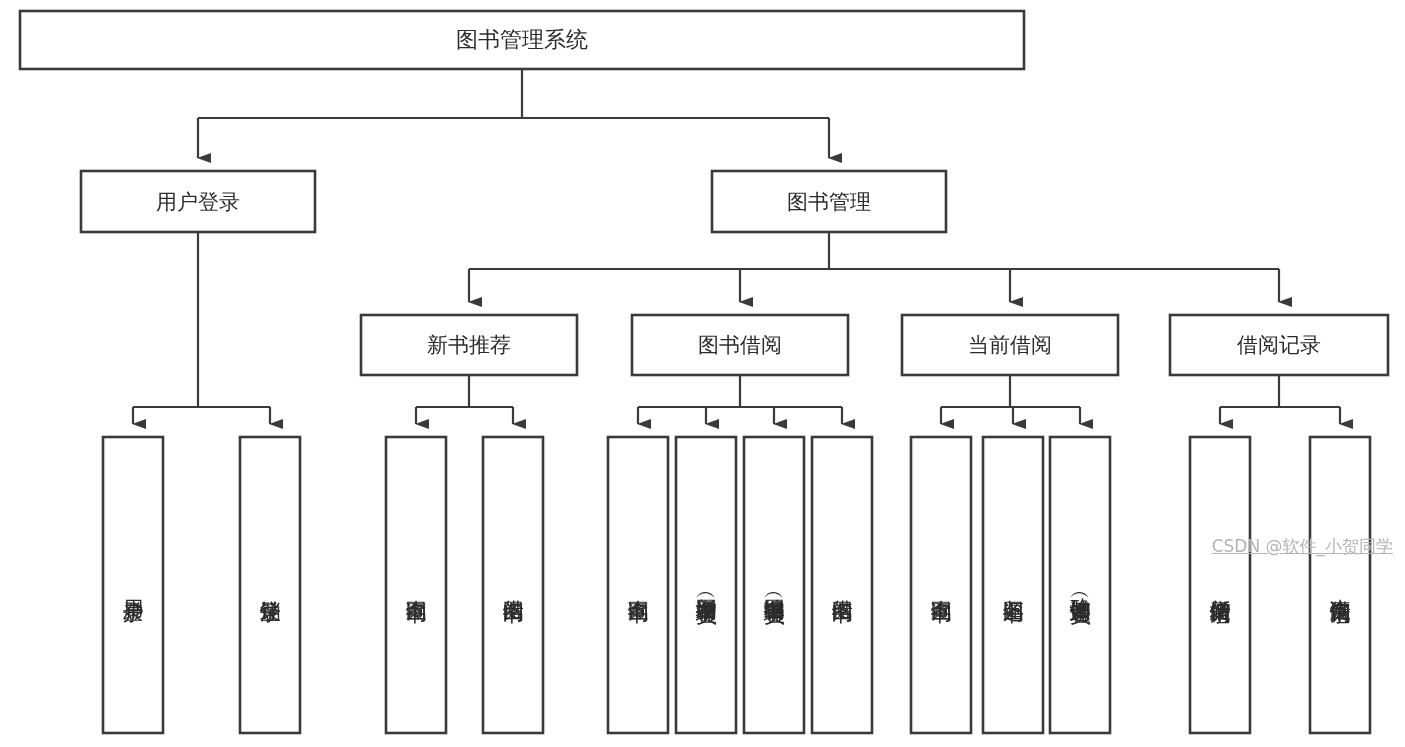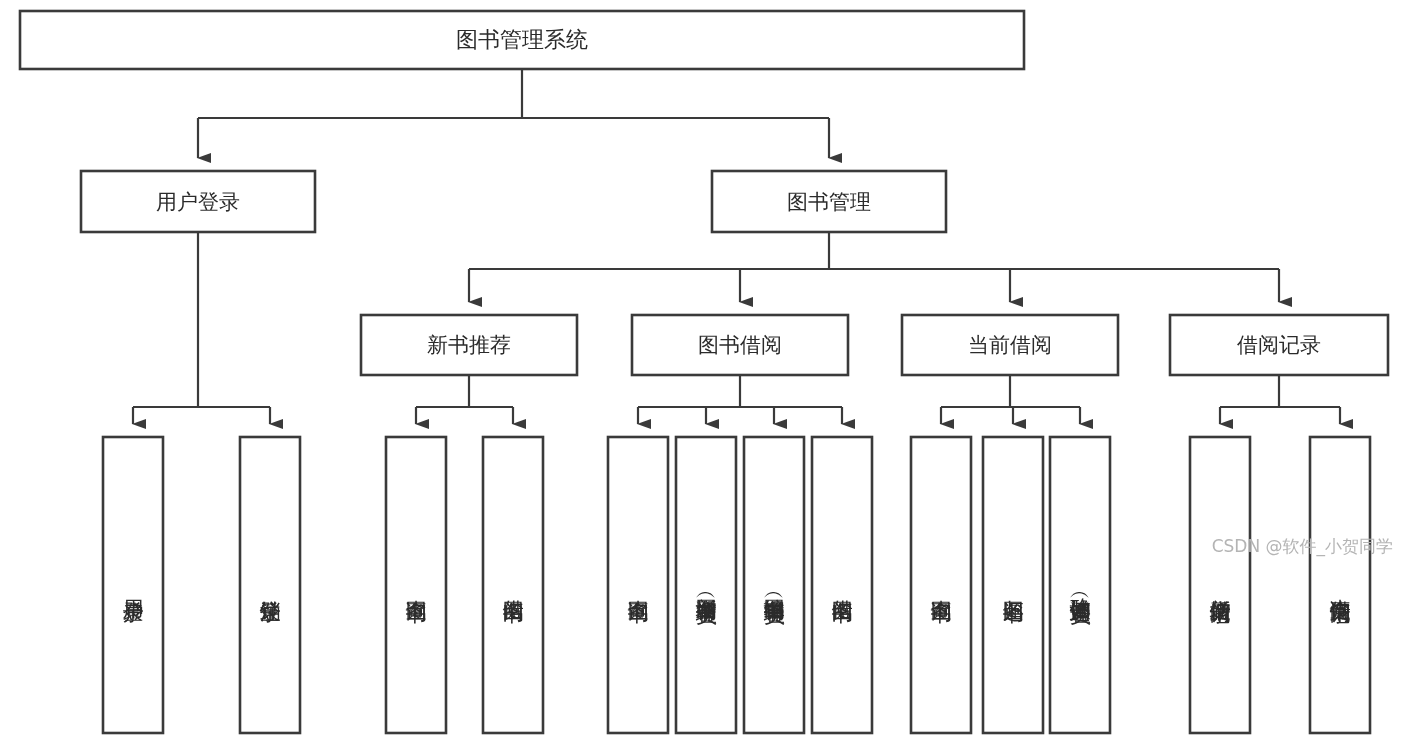--- a/index.html
+++ b/index.html
@@ -74,20 +74,21 @@
   }
   .watermark {
     position: absolute;
     right: 12px;
     bottom: 6px;
     font-family: "DejaVu Sans", "Liberation Sans", sans-serif;
     font-size: 17px;
     color: #b4b4b4;
     white-space: nowrap;
     user-select: none;
+    text-decoration: underline;
   }
 </style>
 </head>
 <body>
 
 <div id="diagram-root">
 
   <svg class="diagram-canvas" viewBox="0 0 1405 747">
     <defs>
       <marker id="arrowDown" markerWidth="12" markerHeight="14" refX="6" refY="13" orient="auto" markerUnits="userSpaceOnUse">

